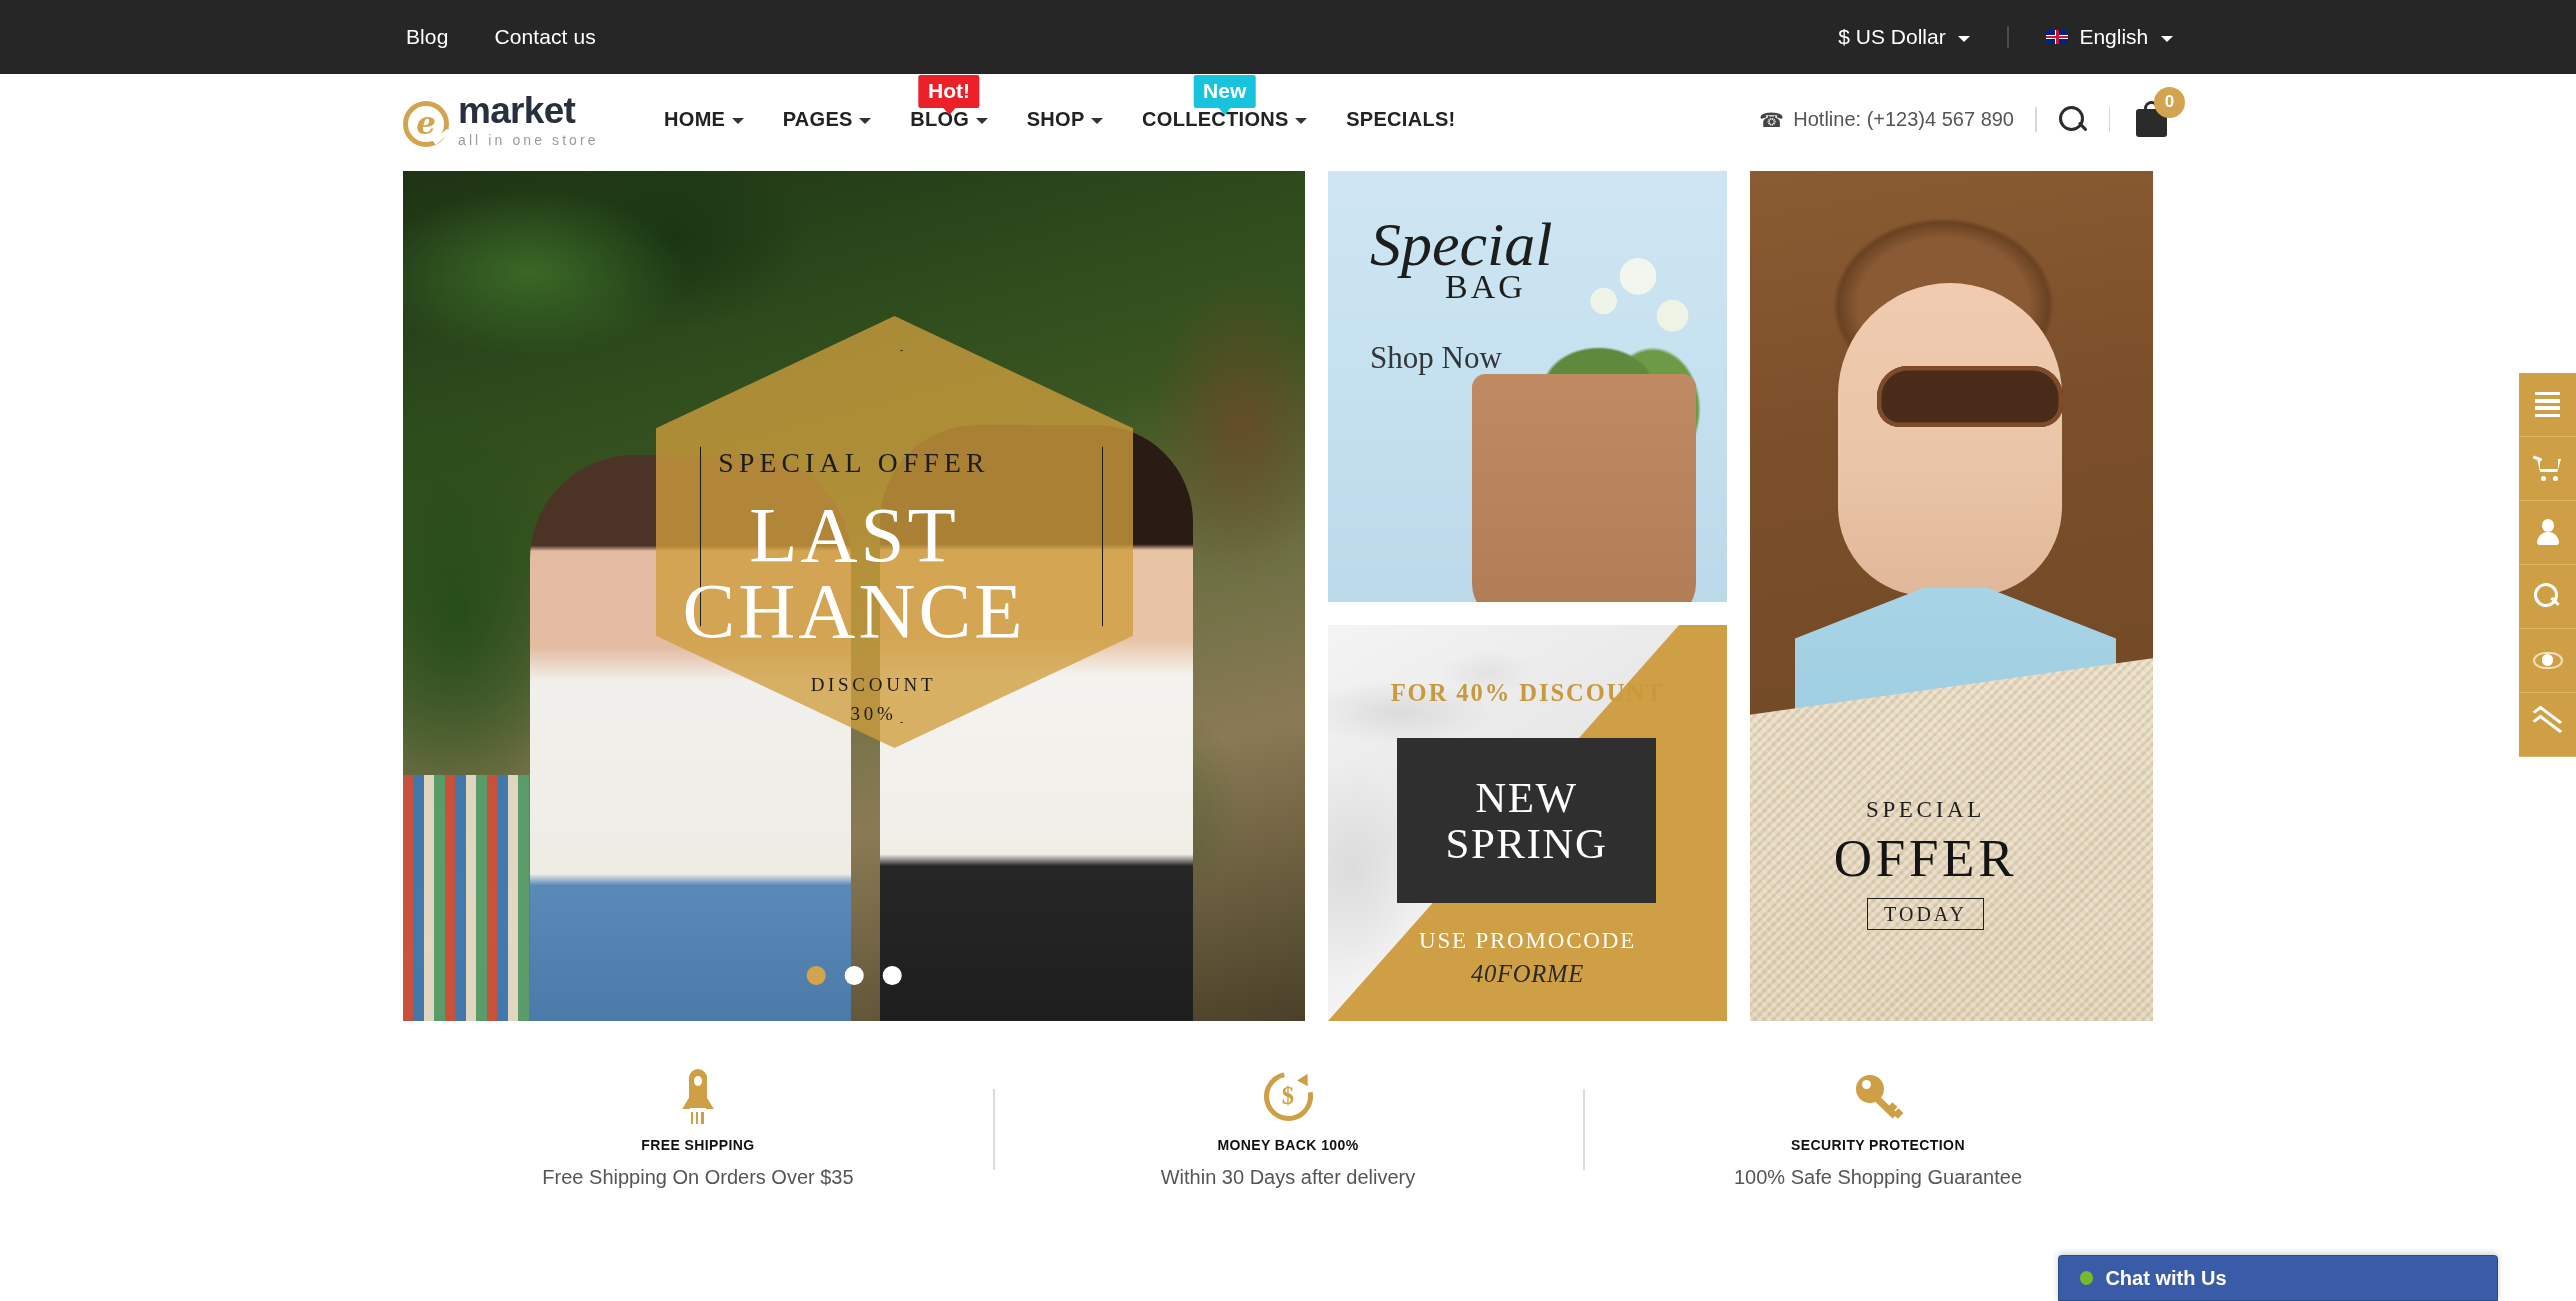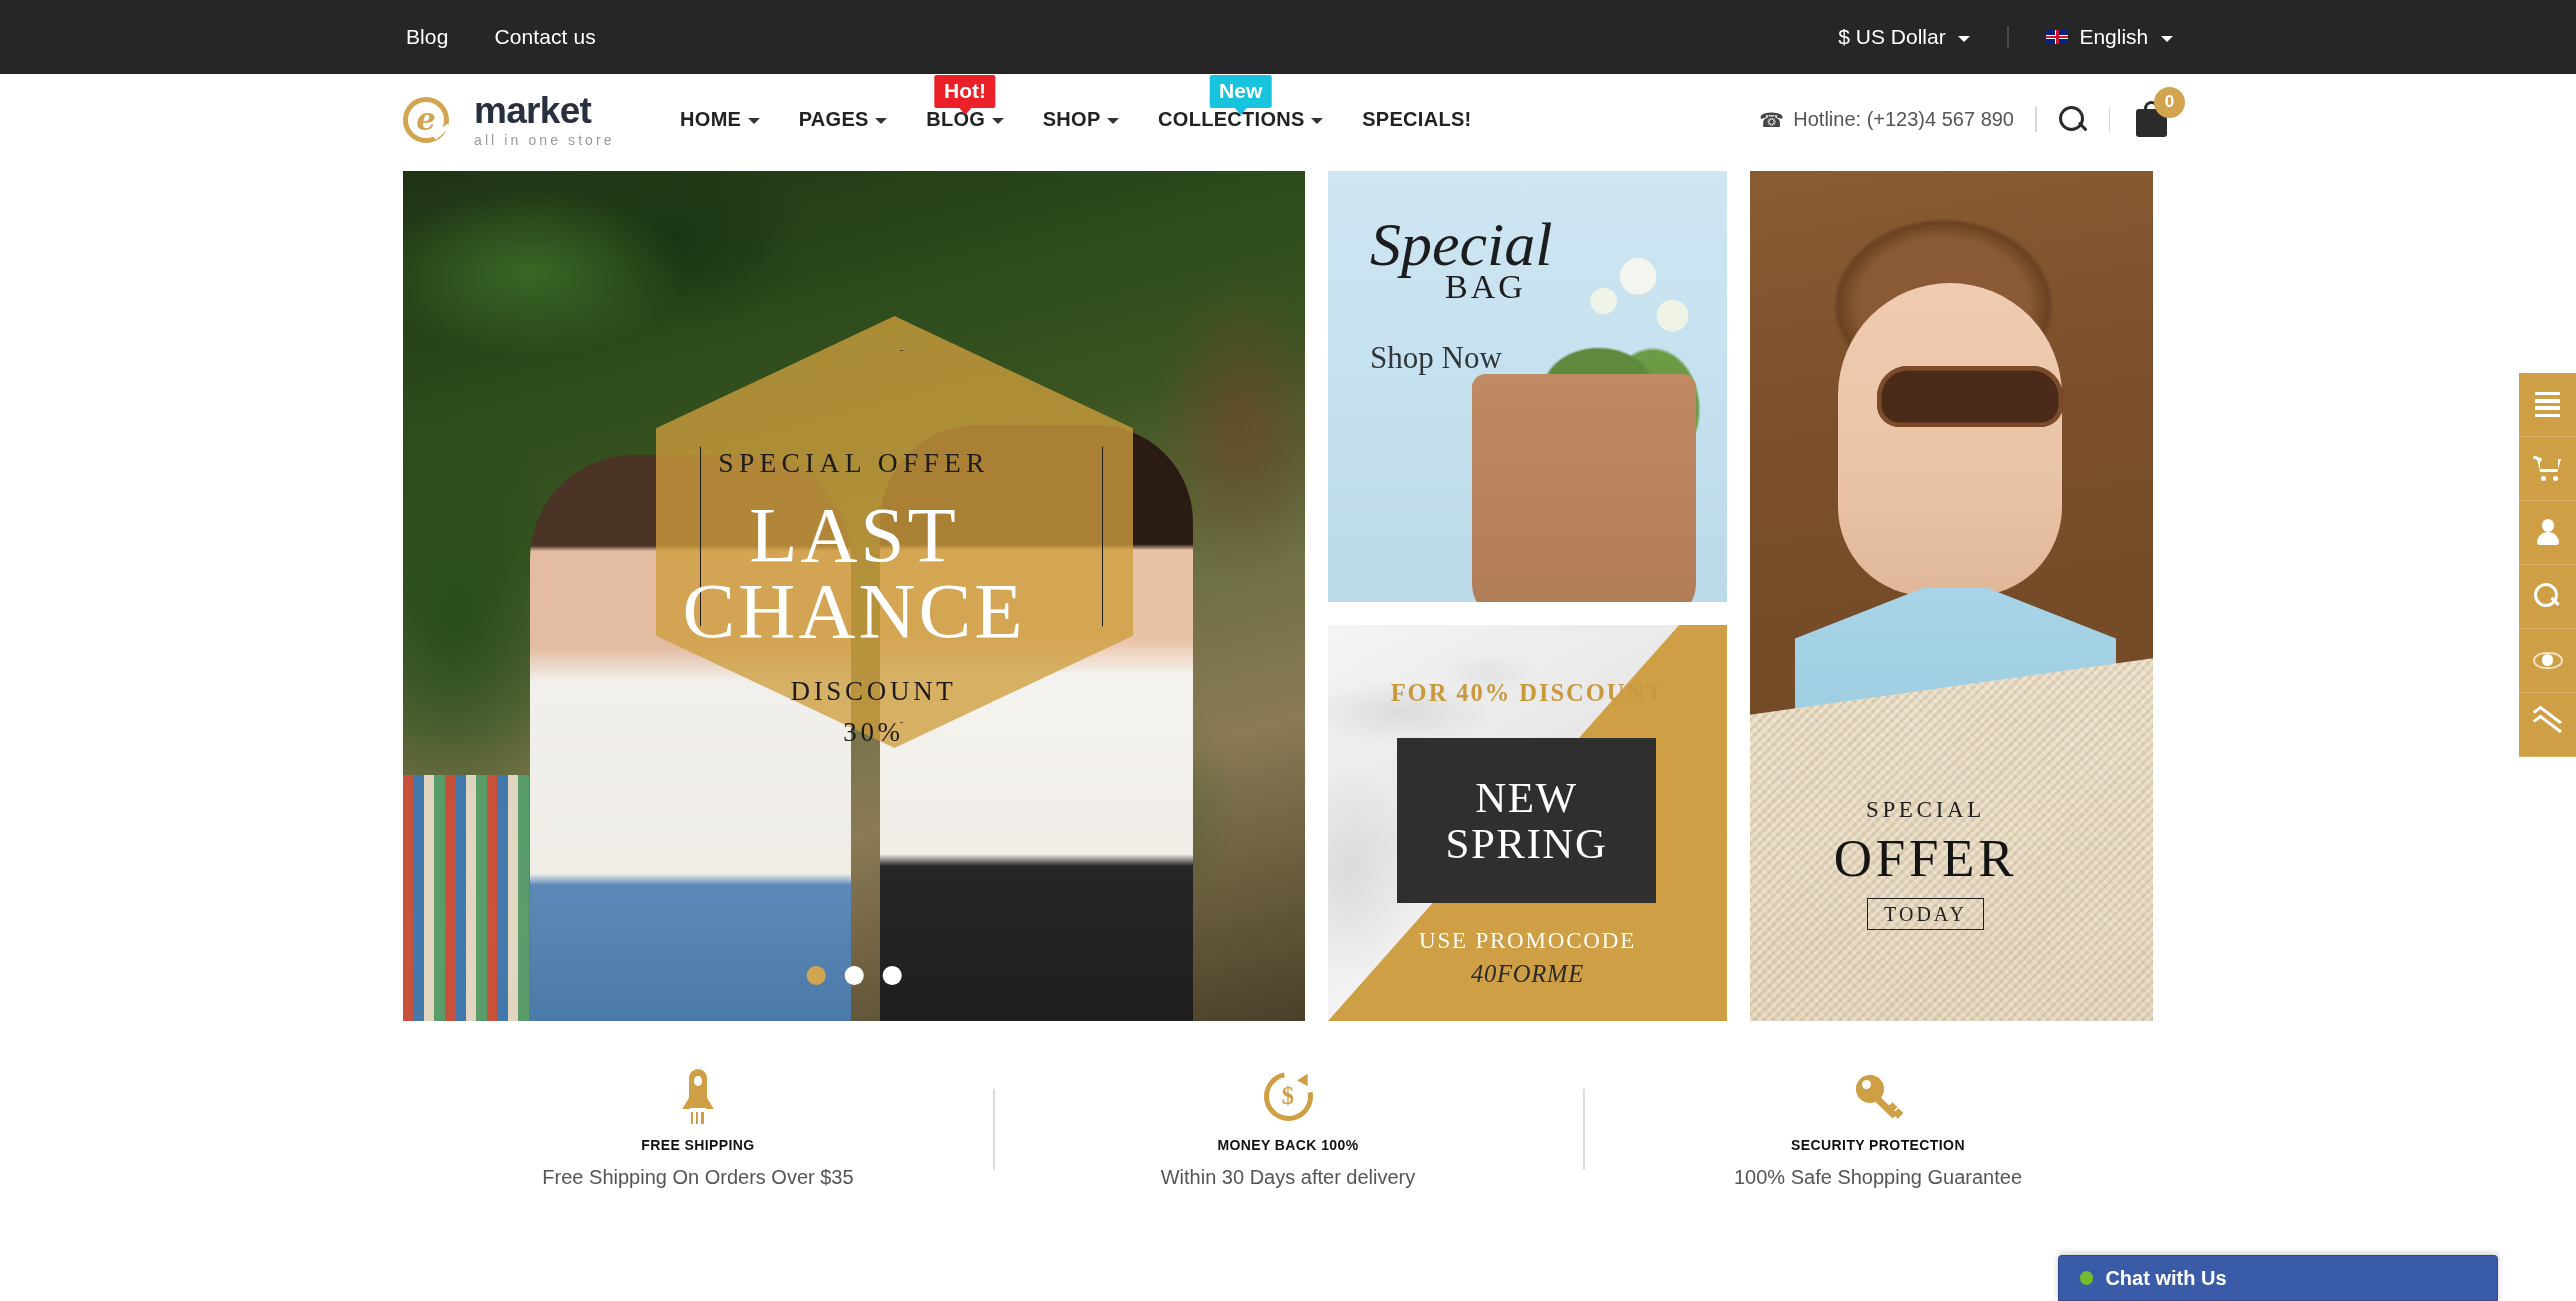--- a/index.html
+++ b/index.html
@@ -47,21 +47,21 @@
   }
   .flag u{
     position:absolute; left:0; top:6px; width:100%; height:2.2px; background:#cf142b; z-index:3;
   }
 
   
   .header{
     height:91px; background:#fff; display:flex; align-items:center;
     padding:0 403px 0 403px; position:relative;
   }
-  .logo{ display:flex; align-items:center; gap:25px; cursor:pointer; }
+  .logo{ display:flex; align-items:flex-end; gap:9px; cursor:pointer; }
   .logo-mark{
     width:46px;height:46px;border-radius:50%;
     border:5.2px solid #d2a44f; position:relative; flex:none;
   }
   .logo-mark:before{
     content:"e"; position:absolute; left:50%; top:50%;
     transform:translate(-50%,-52%);
     font-family:"DejaVu Serif", serif; font-size:31px; color:#d2a44f;
     font-style:italic; font-weight:700; line-height:1;
   }
@@ -191,21 +191,21 @@
     font-family:"Liberation Serif", serif; z-index:5;
   }
   .hero-sm{
     font-size:27.6px; letter-spacing:5.2px; color:#1c1c1c; font-weight:400;
   }
   .hero-big{
     font-size:79px; line-height:.96; color:#fff; letter-spacing:3px;
     margin:18px 0 22.4px; font-weight:400;
   }
   .hero-disc{
-    font-size:27px; letter-spacing:3.7px; color:#1c1c1c; line-height:1.5;padding-left:39px;
+    font-size:19px; letter-spacing:3.7px; color:#1c1c1c; line-height:1.5;padding-left:39px;
   }
   .dots{
     position:absolute; left:50%; transform:translateX(-50%); bottom:36px;
     display:flex; gap:19.4px; z-index:6;
   }
   .dot{ width:18.6px;height:18.6px;border-radius:50%; background:#fff; cursor:pointer; }
   .dot.active{ background:#d2a44f; }
 
   .midcol{ width:399px; display:flex; flex-direction:column; gap:23px; }
   .bn-bag{

